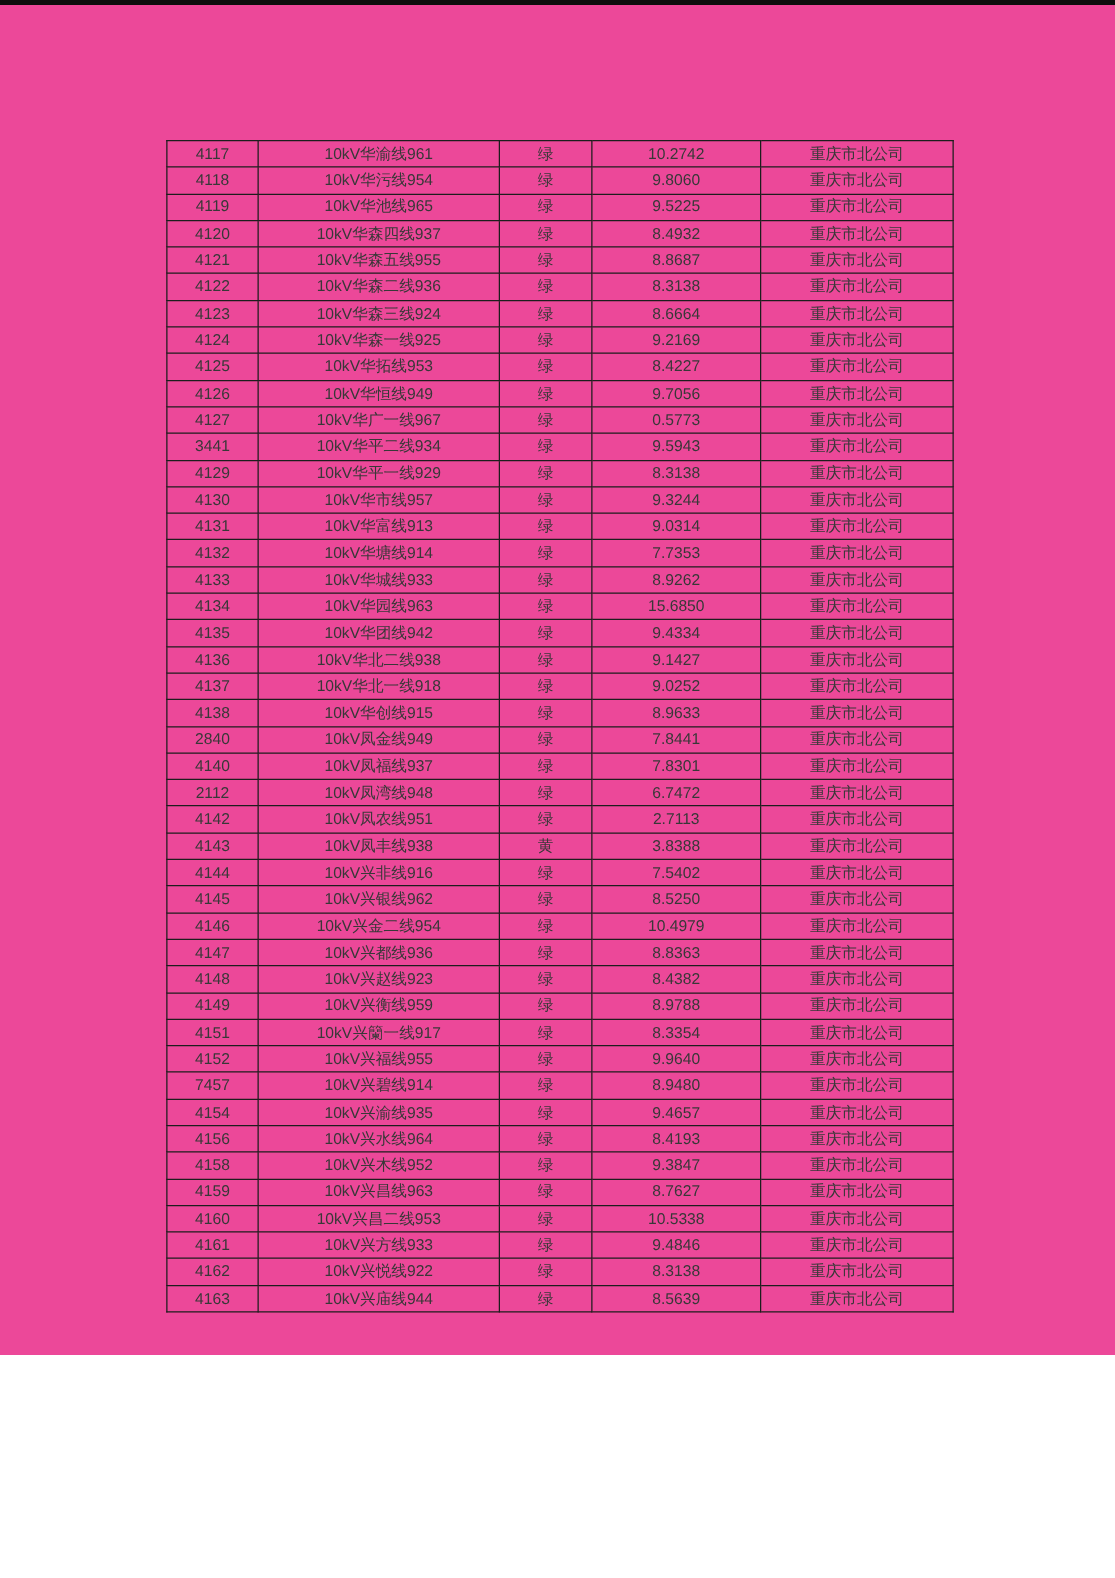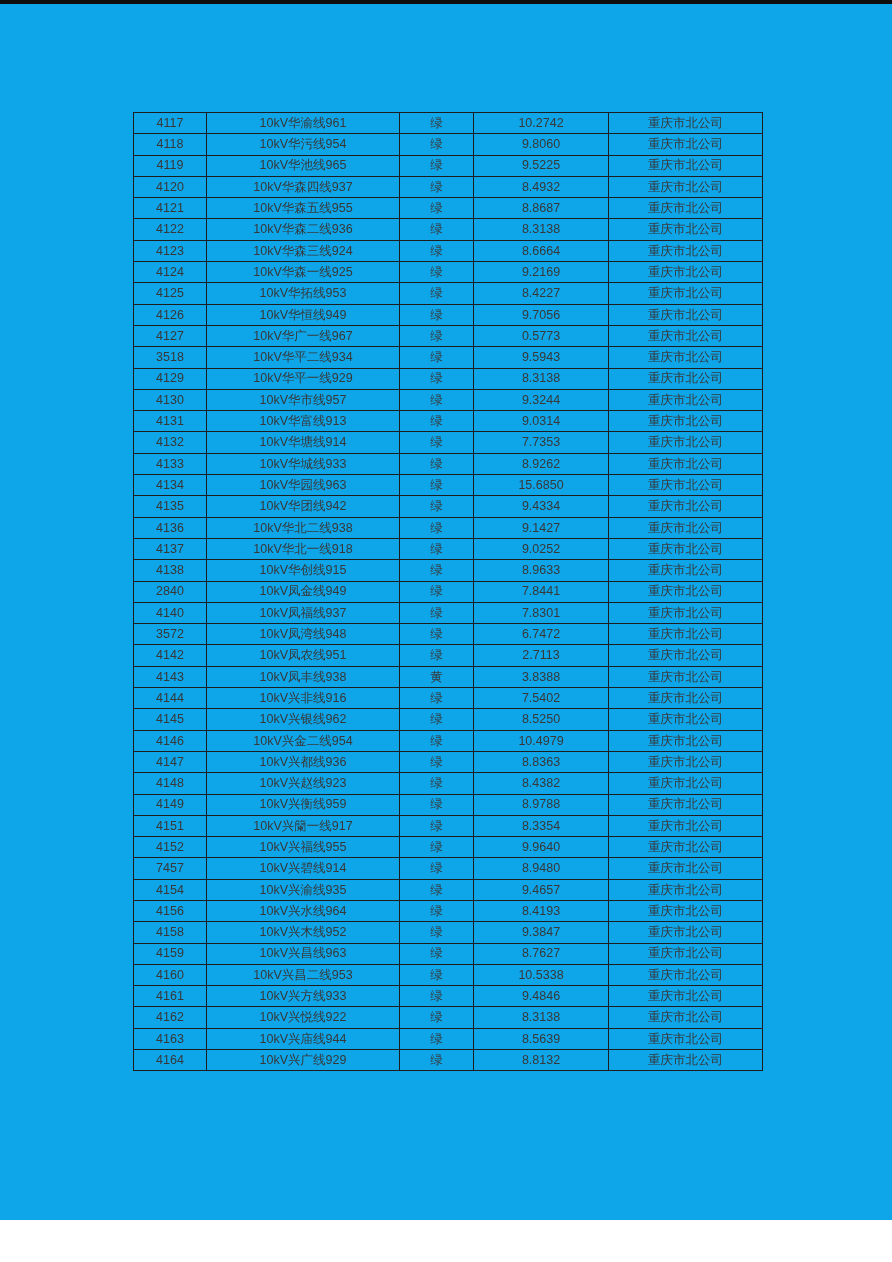--- a/index.html
+++ b/index.html
@@ -18,22 +18,22 @@
     left: 0;
     width: 892px;
     height: 4px;
     background: #0e0e0e;
   }
   .doc-page {
     position: absolute;
     top: 4px;
     left: 0;
     width: 892px;
-    height: 1216px;
-    background: #0ea5e9;
+    height: 1080px;
+    background: #ec4899;
   }
   table.line-table {
     position: absolute;
     left: 133px;
     top: 108px;
     border-collapse: collapse;
     table-layout: fixed;
     width: 629px;
   }
   table.line-table td {
@@ -140,21 +140,21 @@
           <td>重庆市北公司</td>
         </tr>
         <tr>
           <td>4127</td>
           <td>10kV华广一线967</td>
           <td>绿</td>
           <td>0.5773</td>
           <td>重庆市北公司</td>
         </tr>
         <tr>
-          <td>3518</td>
+          <td>3441</td>
           <td>10kV华平二线934</td>
           <td>绿</td>
           <td>9.5943</td>
           <td>重庆市北公司</td>
         </tr>
         <tr>
           <td>4129</td>
           <td>10kV华平一线929</td>
           <td>绿</td>
           <td>8.3138</td>
@@ -231,21 +231,21 @@
           <td>重庆市北公司</td>
         </tr>
         <tr>
           <td>4140</td>
           <td>10kV凤福线937</td>
           <td>绿</td>
           <td>7.8301</td>
           <td>重庆市北公司</td>
         </tr>
         <tr>
-          <td>3572</td>
+          <td>2112</td>
           <td>10kV凤湾线948</td>
           <td>绿</td>
           <td>6.7472</td>
           <td>重庆市北公司</td>
         </tr>
         <tr>
           <td>4142</td>
           <td>10kV凤农线951</td>
           <td>绿</td>
           <td>2.7113</td>
@@ -368,24 +368,17 @@
           <td>10kV兴悦线922</td>
           <td>绿</td>
           <td>8.3138</td>
           <td>重庆市北公司</td>
         </tr>
         <tr>
           <td>4163</td>
           <td>10kV兴庙线944</td>
           <td>绿</td>
           <td>8.5639</td>
-          <td>重庆市北公司</td>
-        </tr>
-        <tr>
-          <td>4164</td>
-          <td>10kV兴广线929</td>
-          <td>绿</td>
-          <td>8.8132</td>
           <td>重庆市北公司</td>
         </tr>
       </tbody>
   </table>
 </div>
 
 </body></html>

